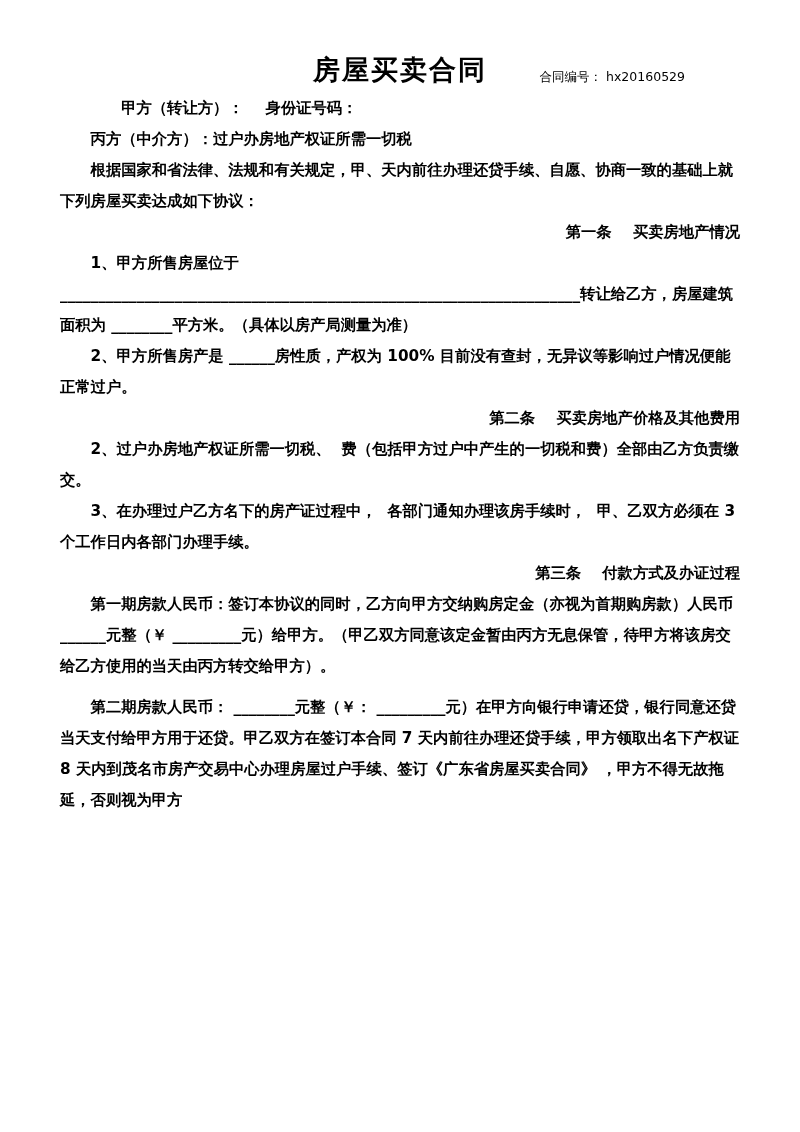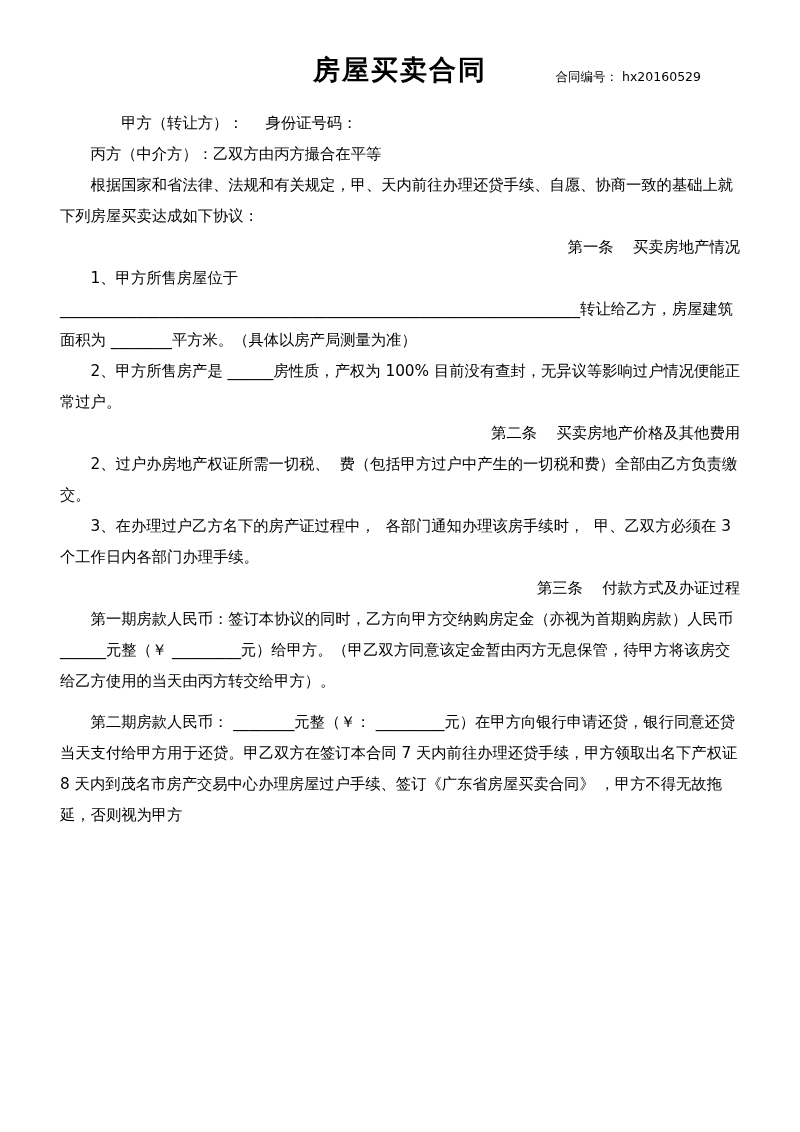--- a/index.html
+++ b/index.html
@@ -30,35 +30,36 @@
   }
   .doc-title {
     font-size: 27px;
     font-weight: bold;
     letter-spacing: 2px;
     display: inline-block;
     vertical-align: middle;
   }
   .contract-no {
     position: absolute;
-    right: 39px;
+    right: 55px;
     bottom: 6px;
     font-size: 12.5px;
     white-space: nowrap;
   }
   .contract-no .label {
     letter-spacing: 0px;
   }
   .contract-no .value {
     margin-left: 4px;
   }
   .body {
-    margin-top: 16px;
+    margin-top: 1px;
     font-size: 15.3px;
     line-height: 31px;
+    font-weight: bold;
   }
   .para {
     margin: 0;
     text-indent: 2em;
     white-space: pre-wrap;
   }
   .two-col {
     text-indent: 2em;
     display: block;
     white-space: pre;
@@ -86,21 +87,21 @@
     <span class="contract-no">
       <span class="label">合同编号：</span><span class="value">hx20160529</span>
     </span>
   </div>
 
   <div class="body">
 
     <p class="para two-col"><span class="col-b">甲方（转让方）：</span><span>身份证号码：</span></p>
 
 
-    <p class="para"><span>丙方（中介方）：</span><span>乙双方由丙方撮合在平等</span></p>
+    <p class="para"><span>丙方（中介方）：</span><span>过户办房地产权证所需一切税</span></p>
 
     <p class="para">根据国家和省法律、法规和有关规定，甲、天内前往办理还贷手续、自愿、协商一致的基础上就下列房屋买卖达成如下协议：</p>
 
     <p class="para sec-head">第一条    买卖房地产情况</p>
     <p class="para">1、甲方所售房屋位于 ____________________________________________________________________转让给乙方，房屋建筑面积为 ________平方米。（具体以房产局测量为准）</p>
     <p class="para">2、甲方所售房产是 ______房性质，产权为 100% 目前没有查封，无异议等影响过户情况便能正常过户。</p>
 
     <p class="para sec-head">第二条    买卖房地产价格及其他费用</p>
     <p class="para">2、过户办房地产权证所需一切税、  费（包括甲方过户中产生的一切税和费）全部由乙方负责缴交。</p>
     <p class="para">3、在办理过户乙方名下的房产证过程中，  各部门通知办理该房手续时，  甲、乙双方必须在 3个工作日内各部门办理手续。</p>

